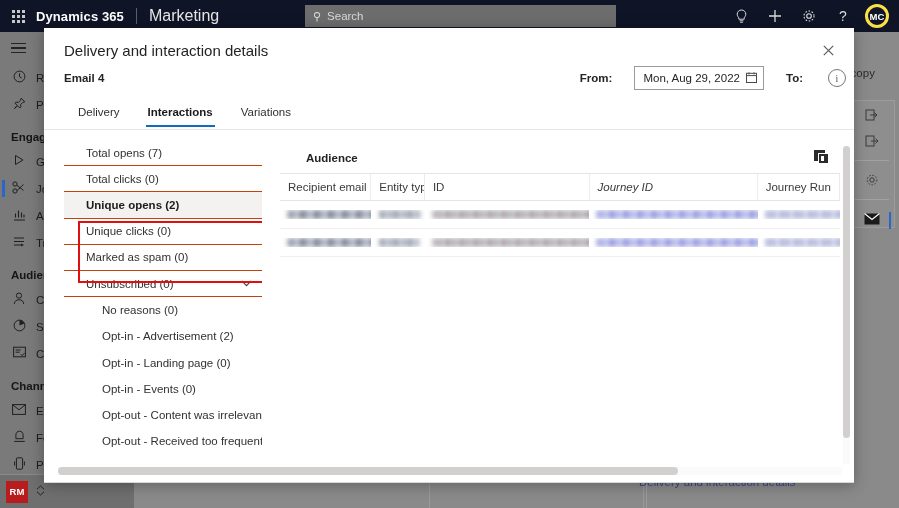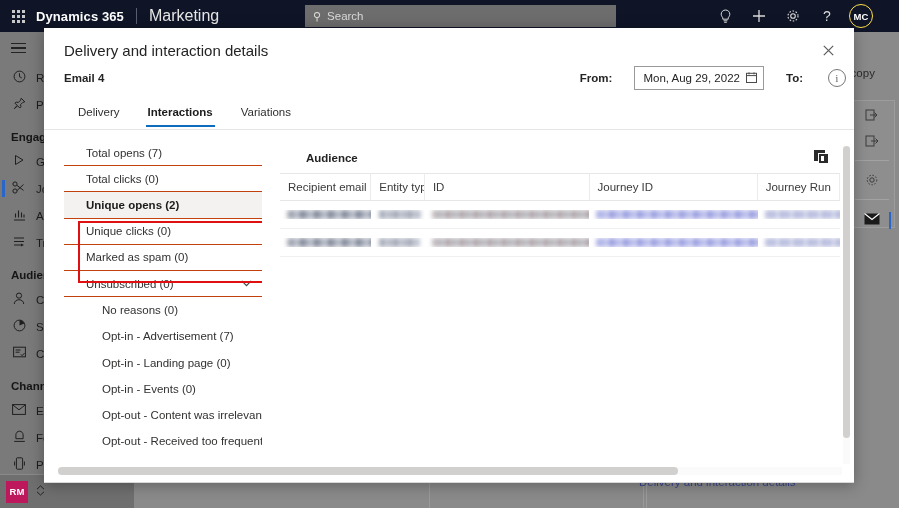--- a/index.html
+++ b/index.html
@@ -31,23 +31,23 @@
     background: transparent; border: 0; outline: 0;
     color: #e8e8e8; font-size: 11.5px; font-family: "Liberation Sans", sans-serif; width: 100%;
   }
   .search-input::placeholder { color: #dadada; }
   .topicons { position: absolute; right: 6px; top: 0; height: 32px; display: flex; align-items: center; gap: 0; }
   .ticon {
     width: 34px; height: 32px; display: flex; align-items: center; justify-content: center;
     color: #dcdcdc; font-size: 14px;
   }
   .avatar {
-    width: 24px; height: 24px; border-radius: 50%; border: 1px solid #fde047;
+    width: 24px; height: 24px; border-radius: 50%; border: 3px solid #fde047;
     color: #ffffff; font-size: 9.5px; font-weight: bold;
-    display: flex; align-items: center; justify-content: center; margin-left: 5px; margin-right: 20px;
+    display: flex; align-items: center; justify-content: center; margin-left: 5px; margin-right: 4px;
   }
 
   
   .sidebar {
     position: absolute; left: 0; top: 32px; width: 134px; height: 476px;
     background: #7a7a7a; color: #1b1b1b; overflow: hidden;
   }
   .sb-ham { height: 32px; display: flex; align-items: center; padding-left: 11px; }
   .ham-lines { width: 15px; }
   .ham-lines i { display: block; height: 1.5px; background: #232323; margin: 3px 0; }
@@ -63,21 +63,21 @@
   .sb-head {
     font-size: 11.5px; font-weight: bold; color: #161616;
     padding: 13px 0 5px 11px;
   }
   .sb-bottom {
     position: absolute; left: 0; bottom: 0; width: 134px; height: 34px;
     background: #6f6f6f; display: flex; align-items: center; gap: 7px; padding-left: 6px;
     border-top: 1px solid #8a8a8a;
   }
   .rm-badge {
-    width: 22px; height: 22px; background: #be185d; color: #fff;
+    width: 22px; height: 22px; background: #b91c1c; color: #fff;
     font-size: 9.5px; font-weight: bold; display: flex; align-items: center; justify-content: center;
   }
   .rm-label { font-size: 11.5px; color: #141414; }
   .rm-chev { font-size: 10px; color: #222; margin-left: 1px; }
 
   
   .bgpage {
     position: absolute; left: 134px; top: 32px; width: 765px; height: 476px;
     background: #8a8a8a;
   }
@@ -194,21 +194,21 @@
   .thead { display: flex; border-top: 1px solid #e6e6e6; border-bottom: 1px solid #e6e6e6; }
   .th {
     font-size: 11.5px; color: #3b3a39; padding: 7px 8px; border-right: 1px solid #ececec;
     white-space: nowrap; overflow: hidden;
   }
   .tr { display: flex; border-bottom: 1px solid #efefef; height: 28px; align-items: center; }
   .td { padding: 0 8px; overflow: hidden; }
   .c0 { width: 100px; }
   .c1 { width: 58px; }
   .c2 { width: 182px; }
-  .c3 { width: 186px; }
+  .c3 { width: 186px; font-style: italic; }
   .c4 { width: 90px; }
 
   
   .blur {
     height: 9px; border-radius: 2px; filter: blur(2.4px);
     background-size: 14px 100%;
   }
   .blur.k1 { background-image: repeating-linear-gradient(90deg,#6d7585 0 3px,#c9cdd6 3px 5px,#8a93a6 5px 8px,#e2e4e9 8px 11px,#7c8496 11px 14px); }
   .blur.k2 { background-image: repeating-linear-gradient(90deg,#b9beca 0 2px,#7c8598 2px 5px,#d6d9e0 5px 9px,#98a0b2 9px 12px,#cfd3db 12px 14px); }
   .blur.k3 { background-image: repeating-linear-gradient(90deg,#9a8f98 0 3px,#ded6cf 3px 6px,#8e95a8 6px 9px,#e7e2dd 9px 12px,#a39aa6 12px 14px); }
@@ -505,21 +505,21 @@
         <span class="chev">
           <svg width="11" height="7" viewBox="0 0 11 7">
               <path d="M0.8 0.8L5.5 5.6 10.2 0.8" fill="none" stroke="#444" stroke-width="1.2"></path>
             </svg>
         </span>
       </div>
       <div class="li sub">
         <span>No reasons (0)</span>
       </div>
       <div class="li sub">
-        <span>Opt-in - Advertisement (7)</span>
+        <span>Opt-in - Advertisement (2)</span>
       </div>
       <div class="li sub">
         <span>Opt-in - Landing page (0)</span>
       </div>
       <div class="li sub">
         <span>Opt-in - Events (0)</span>
       </div>
       <div class="li sub">
         <span>Opt-out - Content was irrelevant (</span>
       </div>

